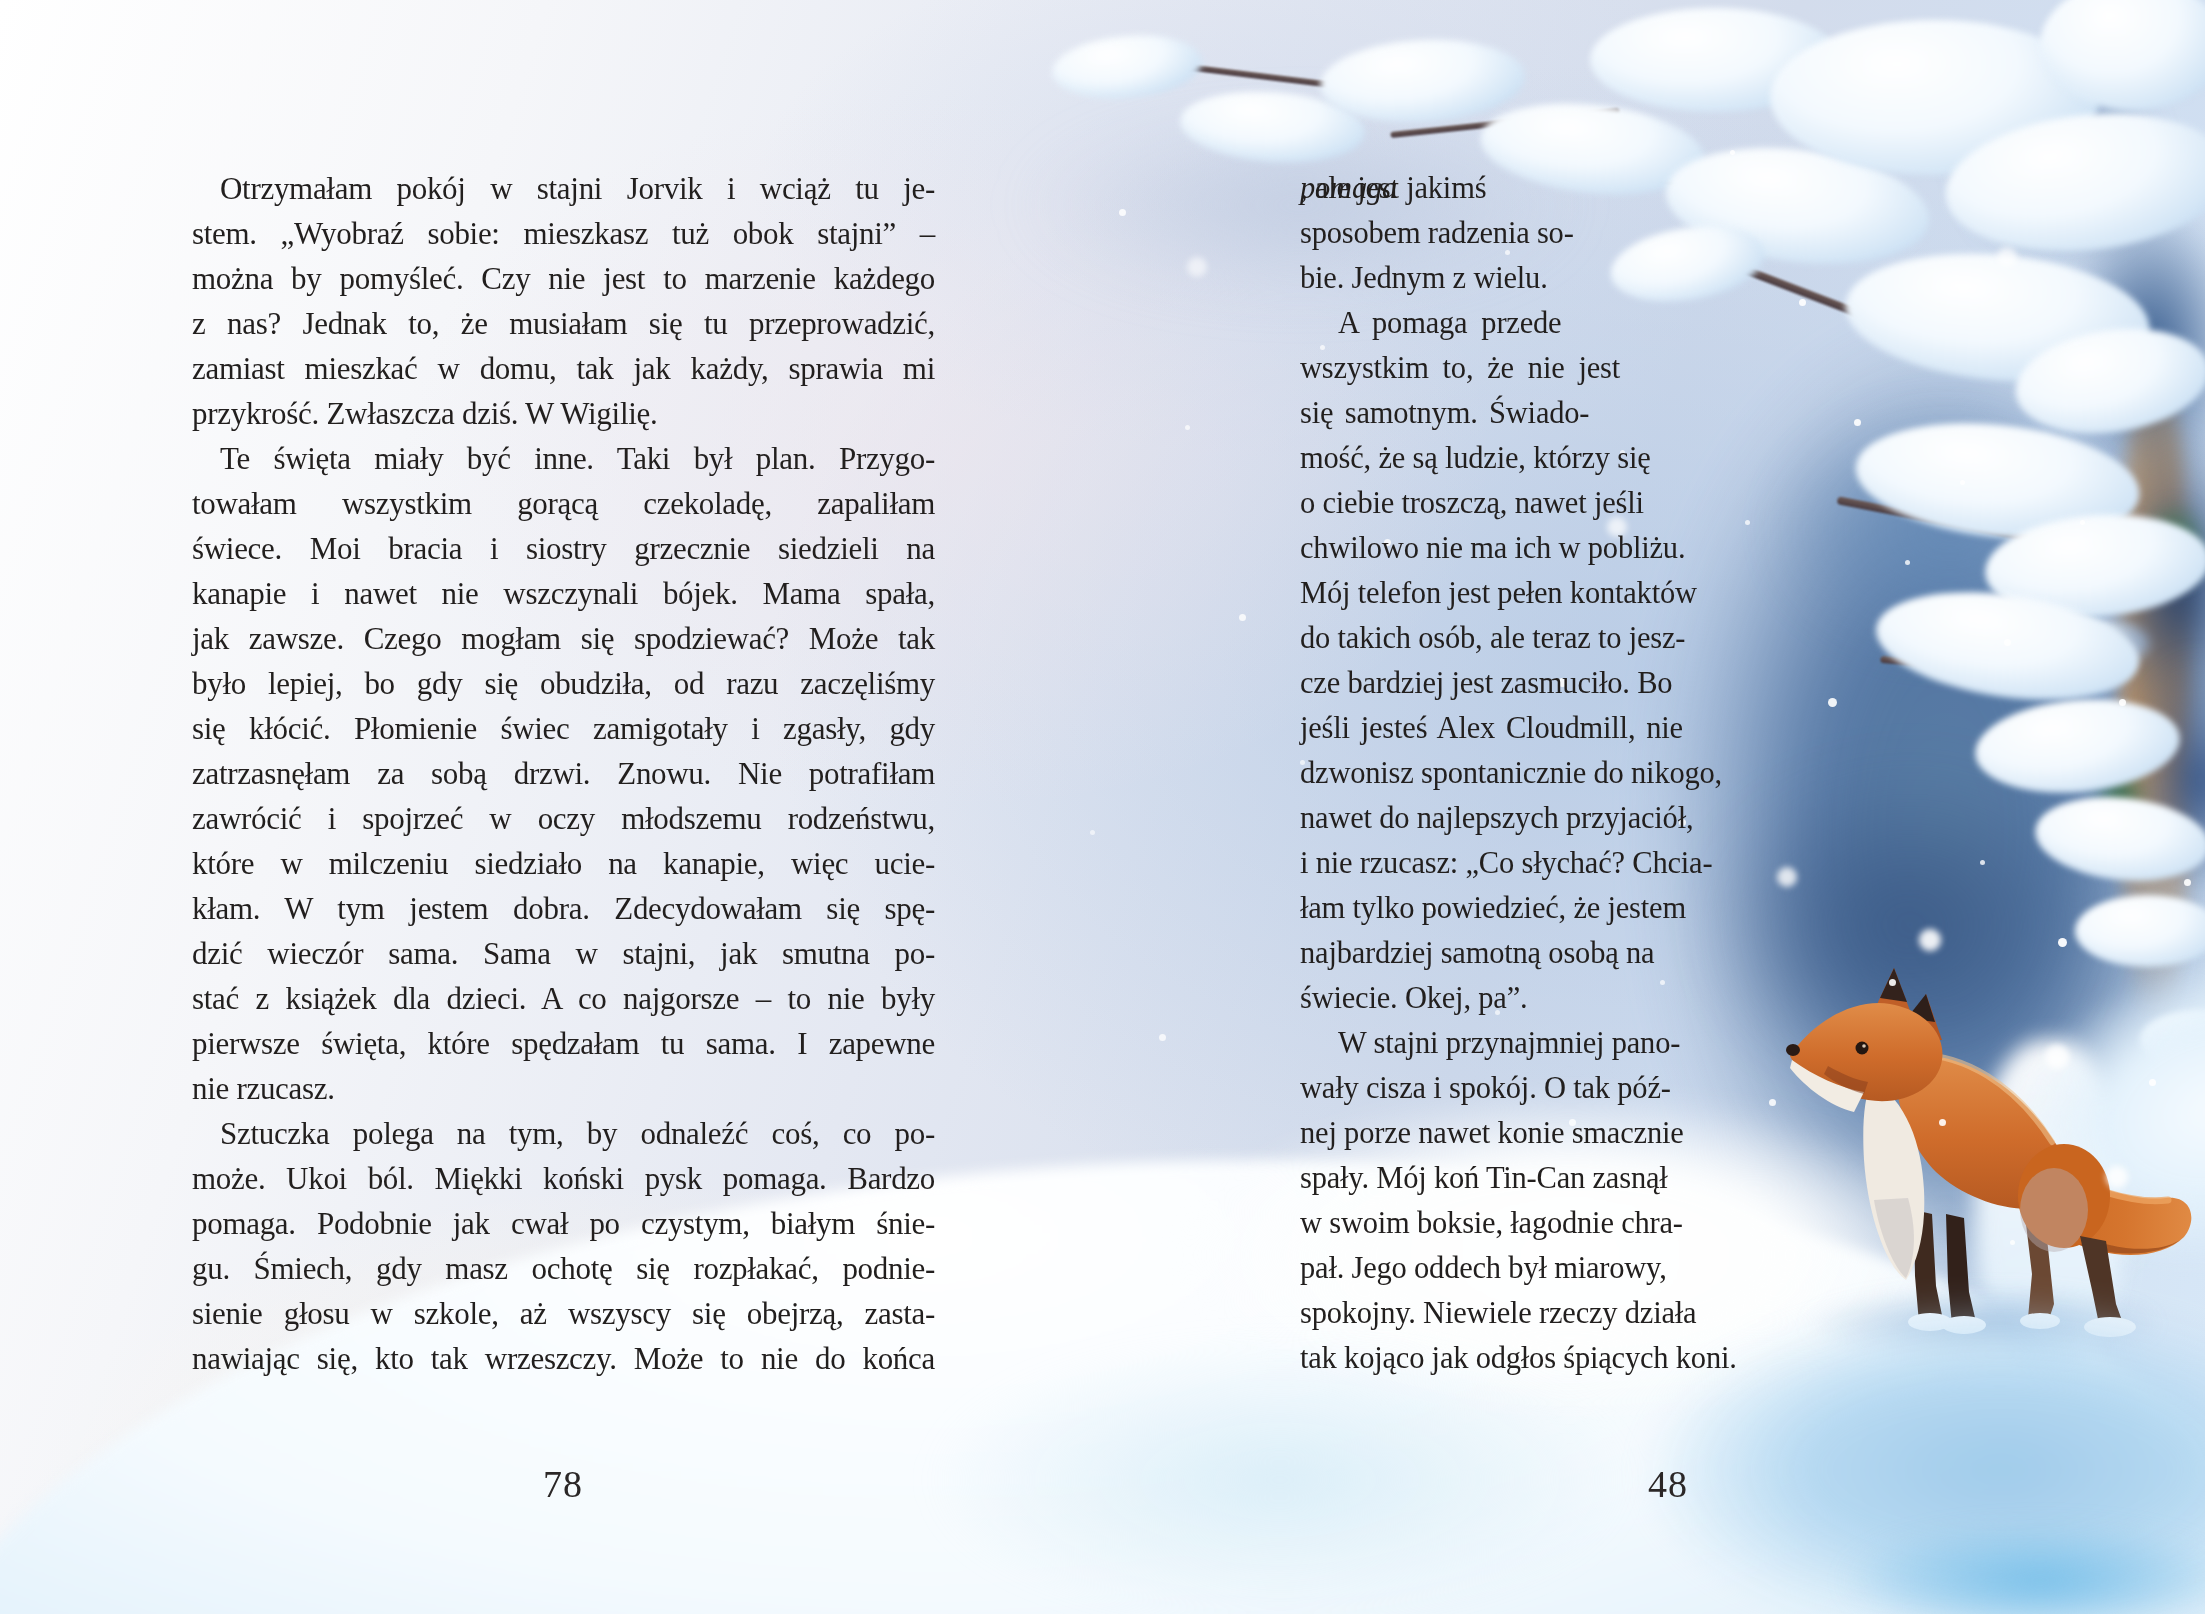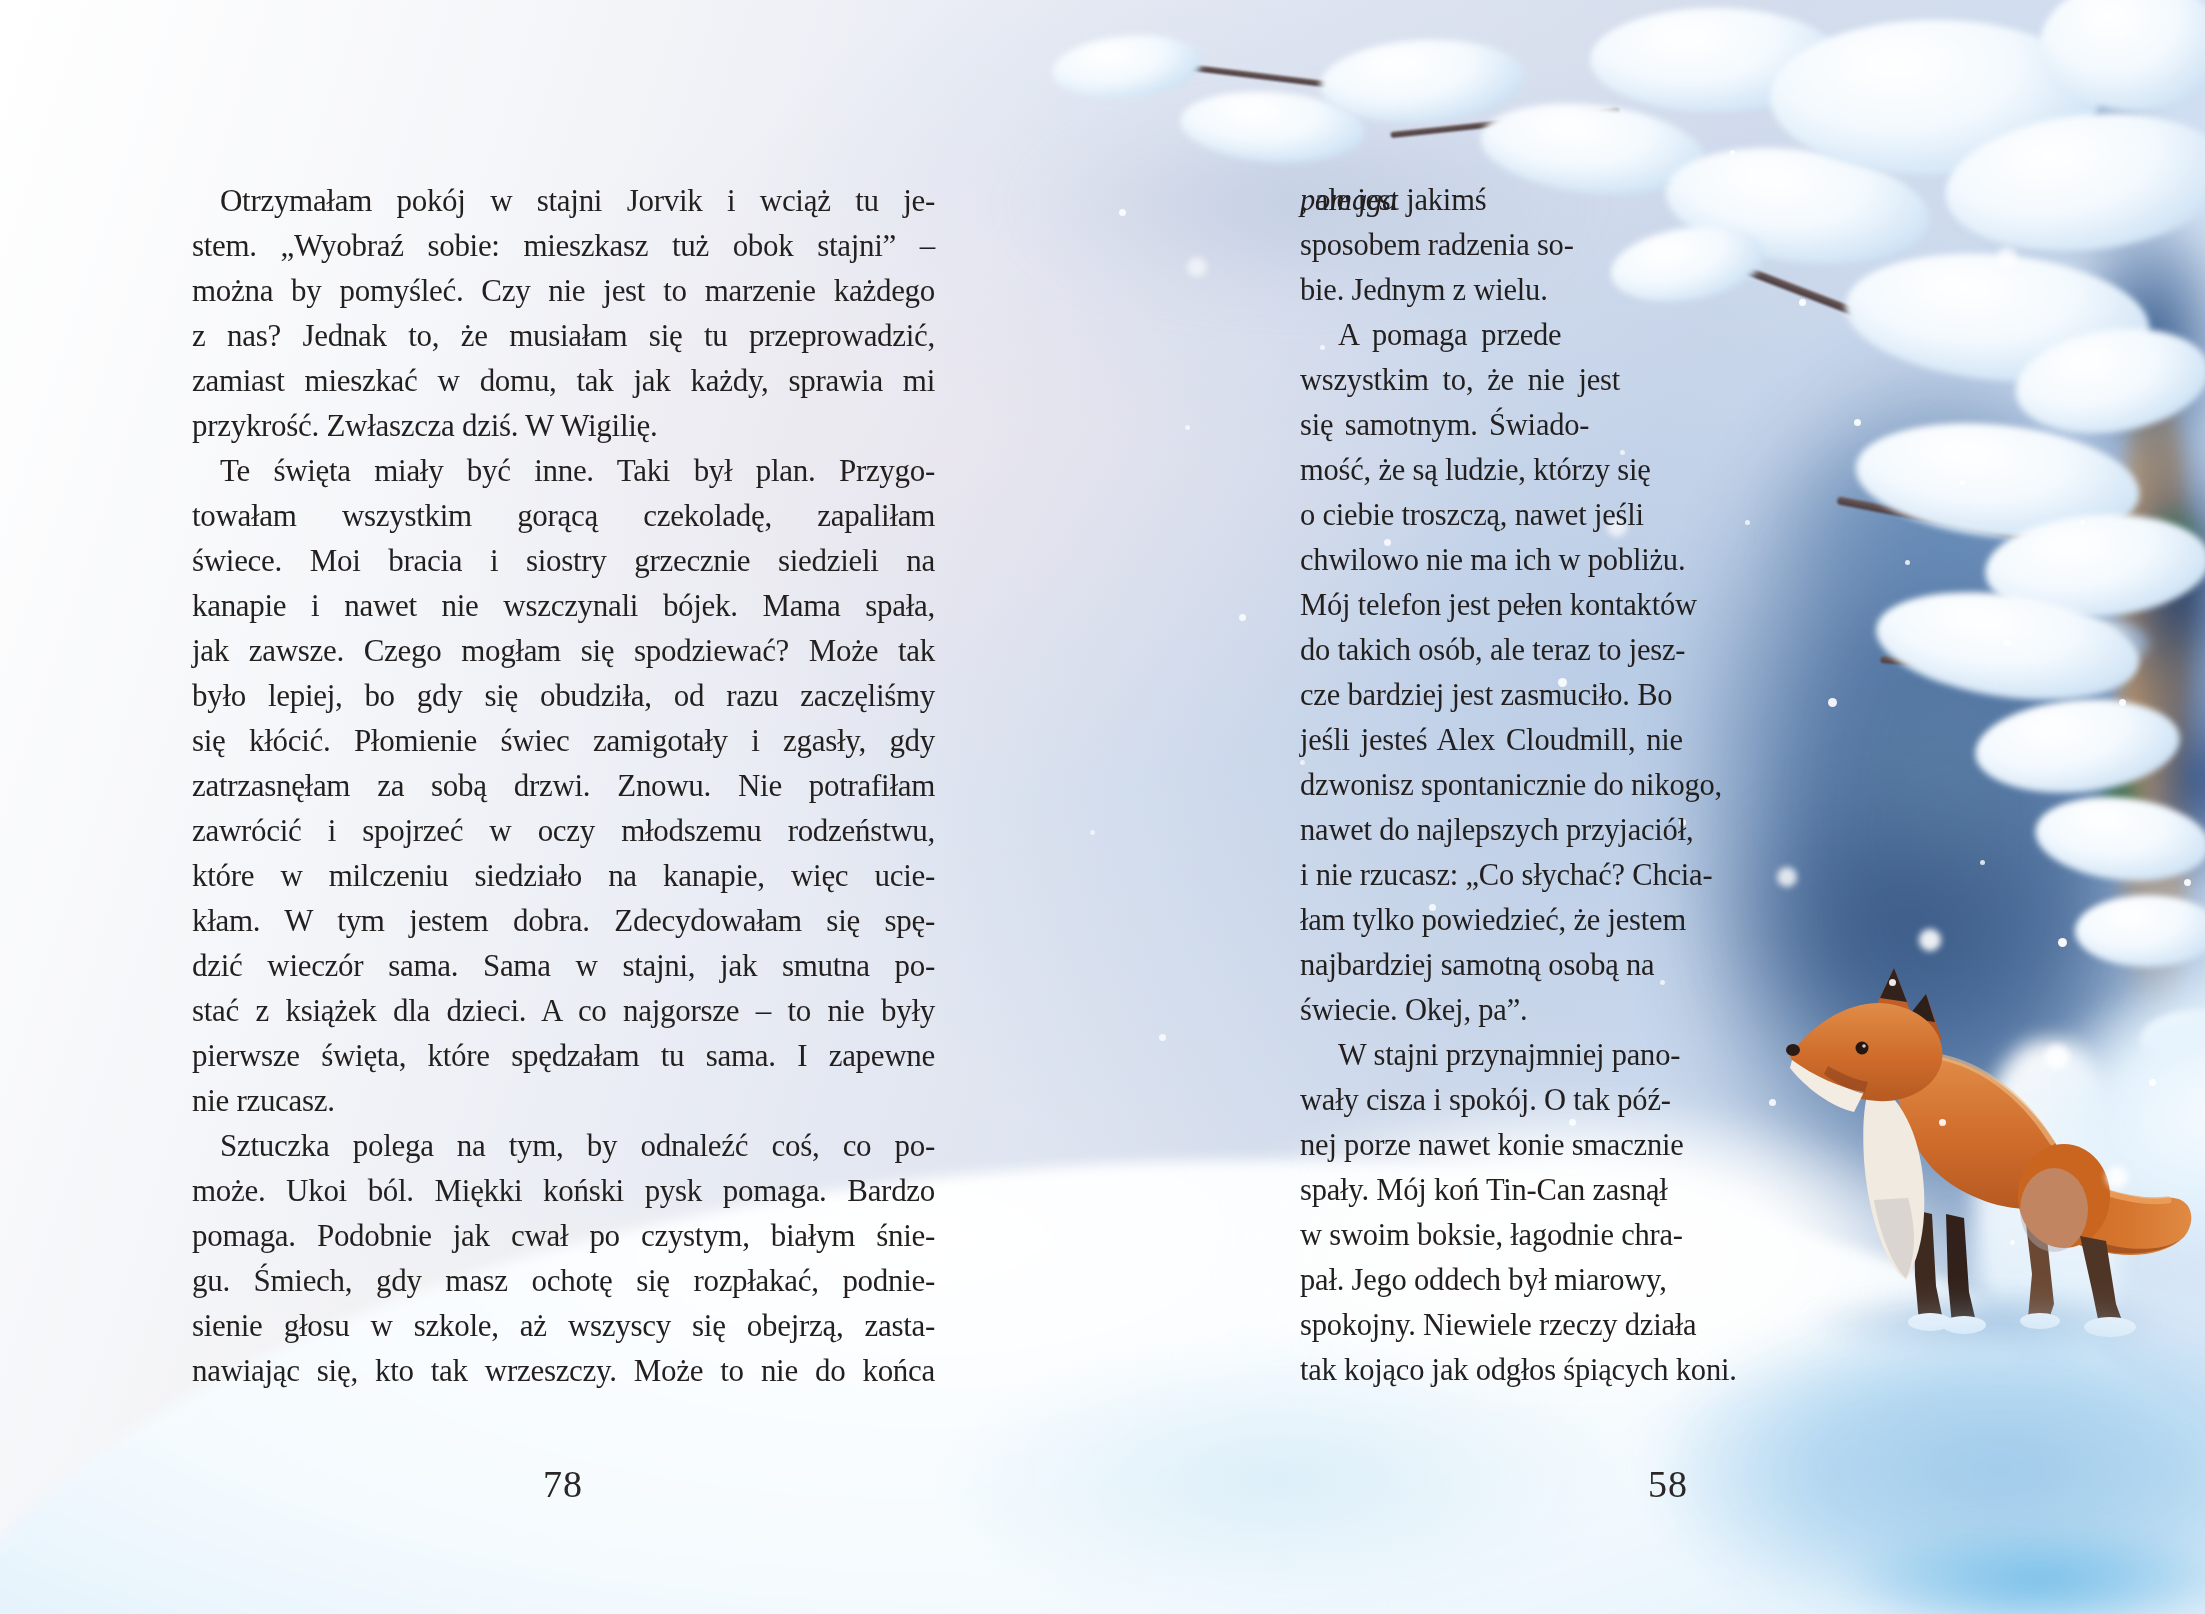--- a/index.html
+++ b/index.html
@@ -126,21 +126,21 @@
       1192px 262px 0 5px rgba(255,255,255,.6), 1612px 522px 0 5px rgba(255,255,255,.7),
       2112px 1172px 0 6px rgba(255,255,255,.85),1342px 1188px 0 5px rgba(255,255,255,.6),
       1782px 872px 0 5px rgba(255,255,255,.8), 2002px 252px 0 5px rgba(255,255,255,.7);}
 
   
   .fox-shadow{left:1802px;top:1288px;width:360px;height:72px;border-radius:50%;
     background:radial-gradient(closest-side,rgba(110,152,199,.55),rgba(110,152,199,0));filter:blur(10px);}
   .fox{left:1768px;top:948px;width:430px;height:400px;}
 
   
-  .col{top:178px;color:#221f1e;}
+  .col{top:166px;color:#221f1e;}
   .col .par{position:static;}
   .line{position:static;display:block;white-space:nowrap;height:45px;line-height:45px;
     text-align:justify;text-align-last:justify;}
   .lp{left:192px;width:743px;}
   .lp .line{font-size:31px;letter-spacing:-0.3px;}
   .rp{left:1300px;width:470px;}
   .rp .line{font-size:30.5px;letter-spacing:-0.2px;text-align-last:left;}
   .lp .l1{text-indent:28px;}
   .rp .ind .l1{text-indent:38px;}
   .lpar1 .l6,.lpar2 .l15{text-align-last:left;}
@@ -334,15 +334,15 @@
         <div class="line l1">W stajni przynajmniej pano-</div>
         <div class="line l2">wały cisza i spokój. O tak póź-</div>
         <div class="line l3">nej porze nawet konie smacznie</div>
         <div class="line l4">spały. Mój koń Tin-Can zasnął</div>
         <div class="line l5">w swoim boksie, łagodnie chra-</div>
         <div class="line l6">pał. Jego oddech był miarowy,</div>
         <div class="line l7">spokojny. Niewiele rzeczy działa</div>
         <div class="line l8">tak kojąco jak odgłos śpiących koni.</div>
       </div>
   </div>
-  <div class="pageno pn-right">58</div>
+  <div class="pageno pn-right">48</div>
 
 </div>
 
 </body></html>

